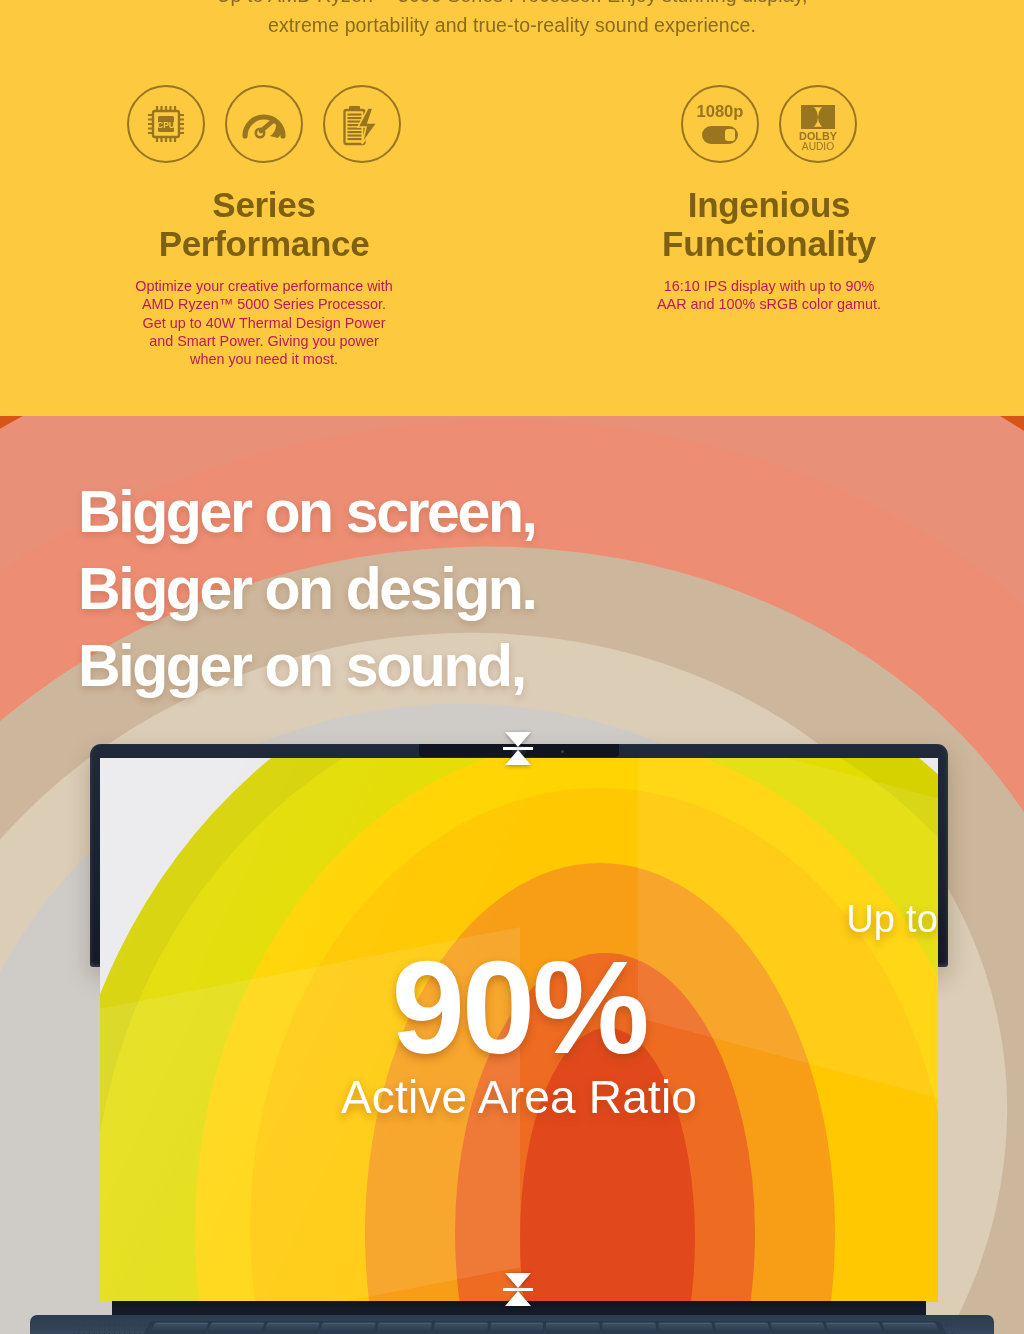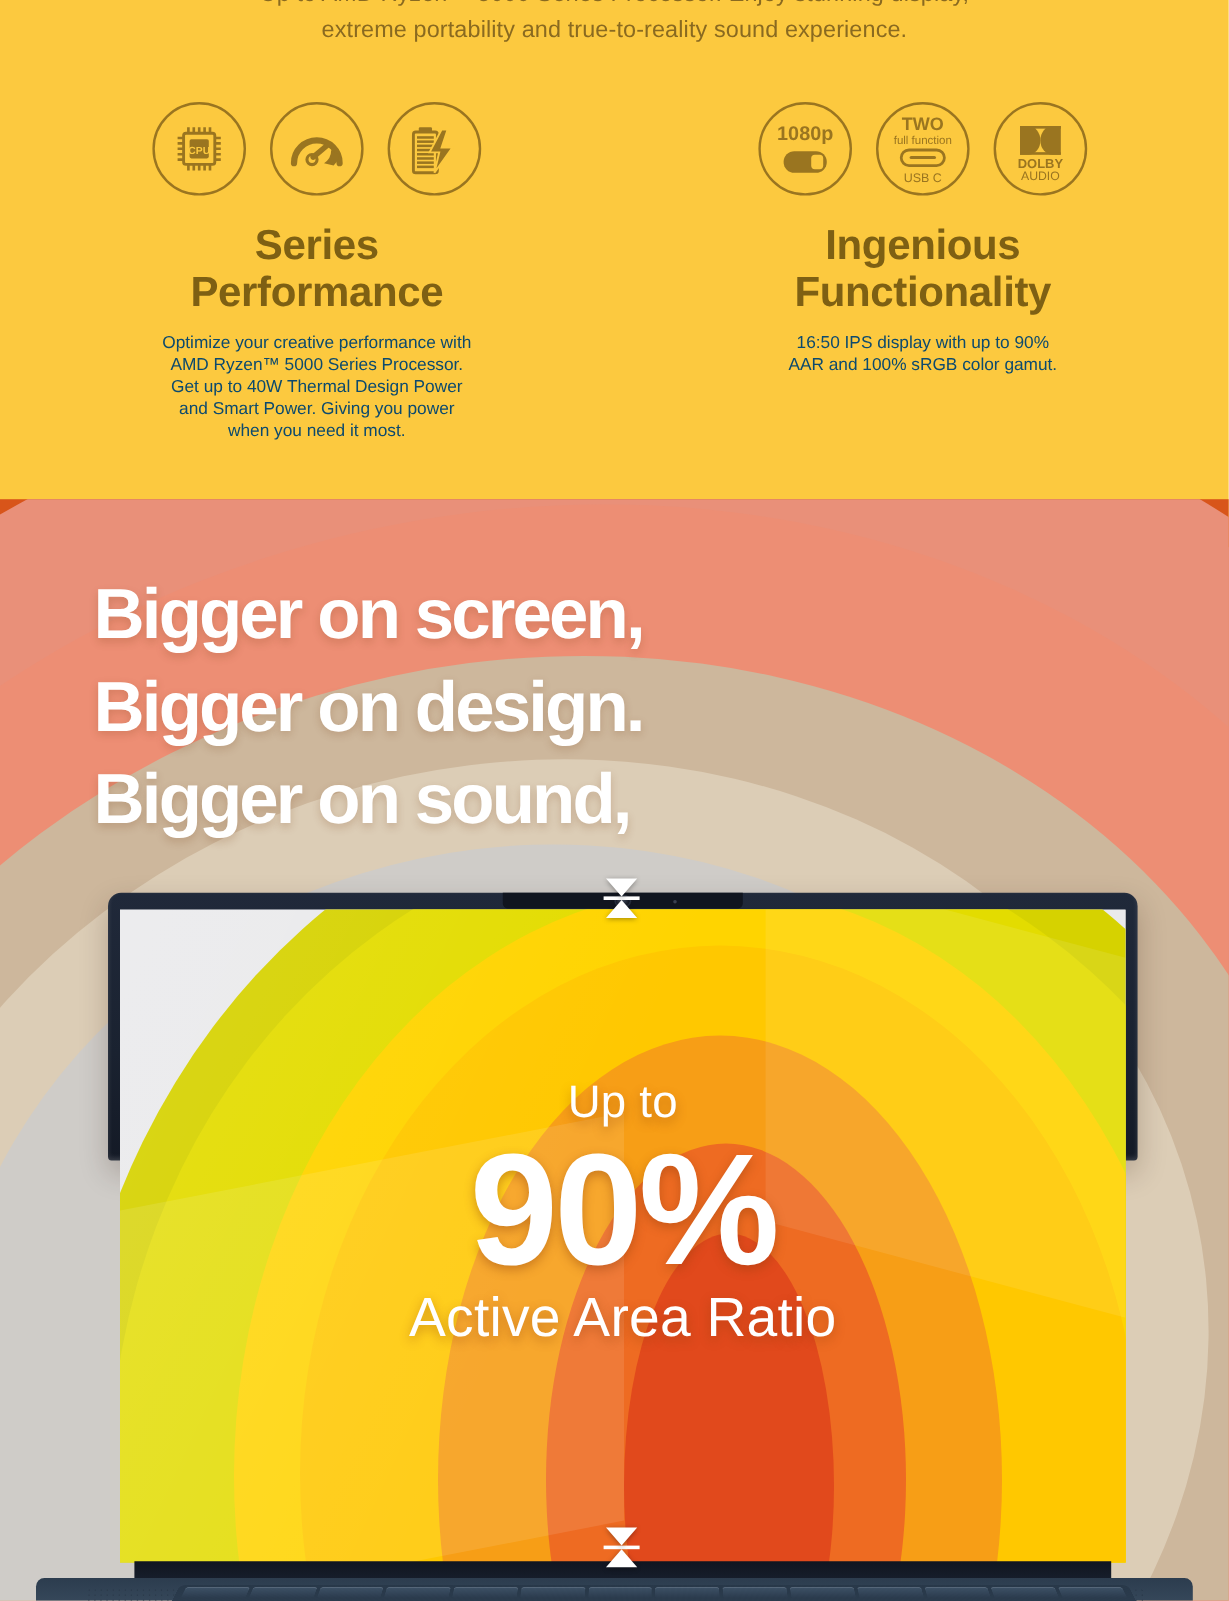--- a/index.html
+++ b/index.html
@@ -48,21 +48,21 @@
     margin-top: 22px;
     color: #7E6013;
     font-weight: bold;
     font-size: 35px;
     line-height: 39px;
     text-align: center;
     letter-spacing: -.3px;
   }
   .fbody {
     margin-top: 14px;
-    color: #0c4a6e;
+    color: #be185d;
     font-size: 14.4px;
     line-height: 18.3px;
     text-align: center;
   }
 
   
   .hero {
     position: absolute; left: 0; top: 416px; width: 1024px; height: 918px;
     overflow: hidden;
     background: #D8551A;
@@ -149,21 +149,21 @@
     position: absolute; left: 0; top: 0; width: 838px; height: 544px;
     background: linear-gradient(115deg, rgba(255,255,255,.10) 0%, rgba(255,255,255,0) 45%);
     pointer-events: none;
   }
 
   .ontext {
     position: absolute; left: 0; top: 140px; width: 838px; text-align: center;
     color: #fff; z-index: 4;
     text-shadow: 0 4px 9px rgba(140,60,10,.42);
   }
-  .ontext .upto  { font-size: 38px; line-height: 42px; letter-spacing: .2px; }
+  .ontext .upto  { font-size: 38px; line-height: 42px; letter-spacing: .2px; text-align: right; }
   .ontext .pct   { font-size: 132px; line-height: 132px; font-weight: bold; letter-spacing: -3px; margin-top: 2px; }
   .ontext .aar   { font-size: 46px; line-height: 42px; letter-spacing: .2px; margin-top: 2px; }
 
   
   .hinge {
     position: absolute; left: 112px; top: 885px; width: 814px; height: 26px;
     background: linear-gradient(180deg,#101520 0%,#1b2433 100%);
     border-radius: 0 0 4px 4px;
   }
   .base {
@@ -294,29 +294,20 @@
         <div class="iconrow">
 
           <div class="circ">
             <svg width="62" height="52" viewBox="0 0 62 52">
               <text x="31" y="19" font-family="Liberation Sans, sans-serif" font-size="16.5" font-weight="bold" fill="#9A7520" text-anchor="middle">1080p</text>
               <rect x="13" y="28" width="36" height="18" rx="9" fill="#9A7520"></rect>
               <rect x="36" y="31" width="10" height="12" rx="3" fill="#FCC93F"></rect>
             </svg>
           </div>
 
-          <div class="circ">
-            <svg width="66" height="64" viewBox="0 0 66 64">
-              <text x="33" y="16" font-family="Liberation Sans, sans-serif" font-size="15" font-weight="bold" fill="#9A7520" text-anchor="middle">TWO</text>
-              <text x="33" y="28" font-family="Liberation Sans, sans-serif" font-size="9.6" fill="#9A7520" text-anchor="middle">full function</text>
-              <rect x="15" y="33" width="36" height="13" rx="6.5" fill="none" stroke="#9A7520" stroke-width="2.3"></rect>
-              <rect x="22" y="38" width="22" height="2.6" rx="1.3" fill="#9A7520"></rect>
-              <text x="33" y="60" font-family="Liberation Sans, sans-serif" font-size="10.4" fill="#9A7520" text-anchor="middle">USB C</text>
-            </svg>
-          </div>
 
           <div class="circ">
             <svg width="56" height="56" viewBox="0 0 56 56">
               <g fill="#9A7520">
                 <path d="M11 9 h7 a10 12 0 0 1 0 24 h-7 z"></path>
                 <path d="M45 9 h-7 a10 12 0 0 0 0 24 h7 z"></path>
                 <rect x="11" y="9" width="34" height="2.2"></rect>
                 <rect x="11" y="30.8" width="34" height="2.2"></rect>
               </g>
               <text x="28" y="44" font-family="Liberation Sans, sans-serif" font-size="10.8" font-weight="bold" fill="#9A7520" text-anchor="middle">DOLBY</text>
@@ -325,21 +316,21 @@
           </div>
 
         </div>
 
         <div class="ftitle">
           <div>Ingenious</div>
           <div>Functionality</div>
         </div>
 
         <div class="fbody">
-          <div>16:50 IPS display with up to 90%</div>
+          <div>16:10 IPS display with up to 90%</div>
           <div>AAR and 100% sRGB color gamut.</div>
         </div>
       </div>
 
     </div>
   </section>
 
   <section class="hero">
 
     <div class="band b-salmon"></div>

